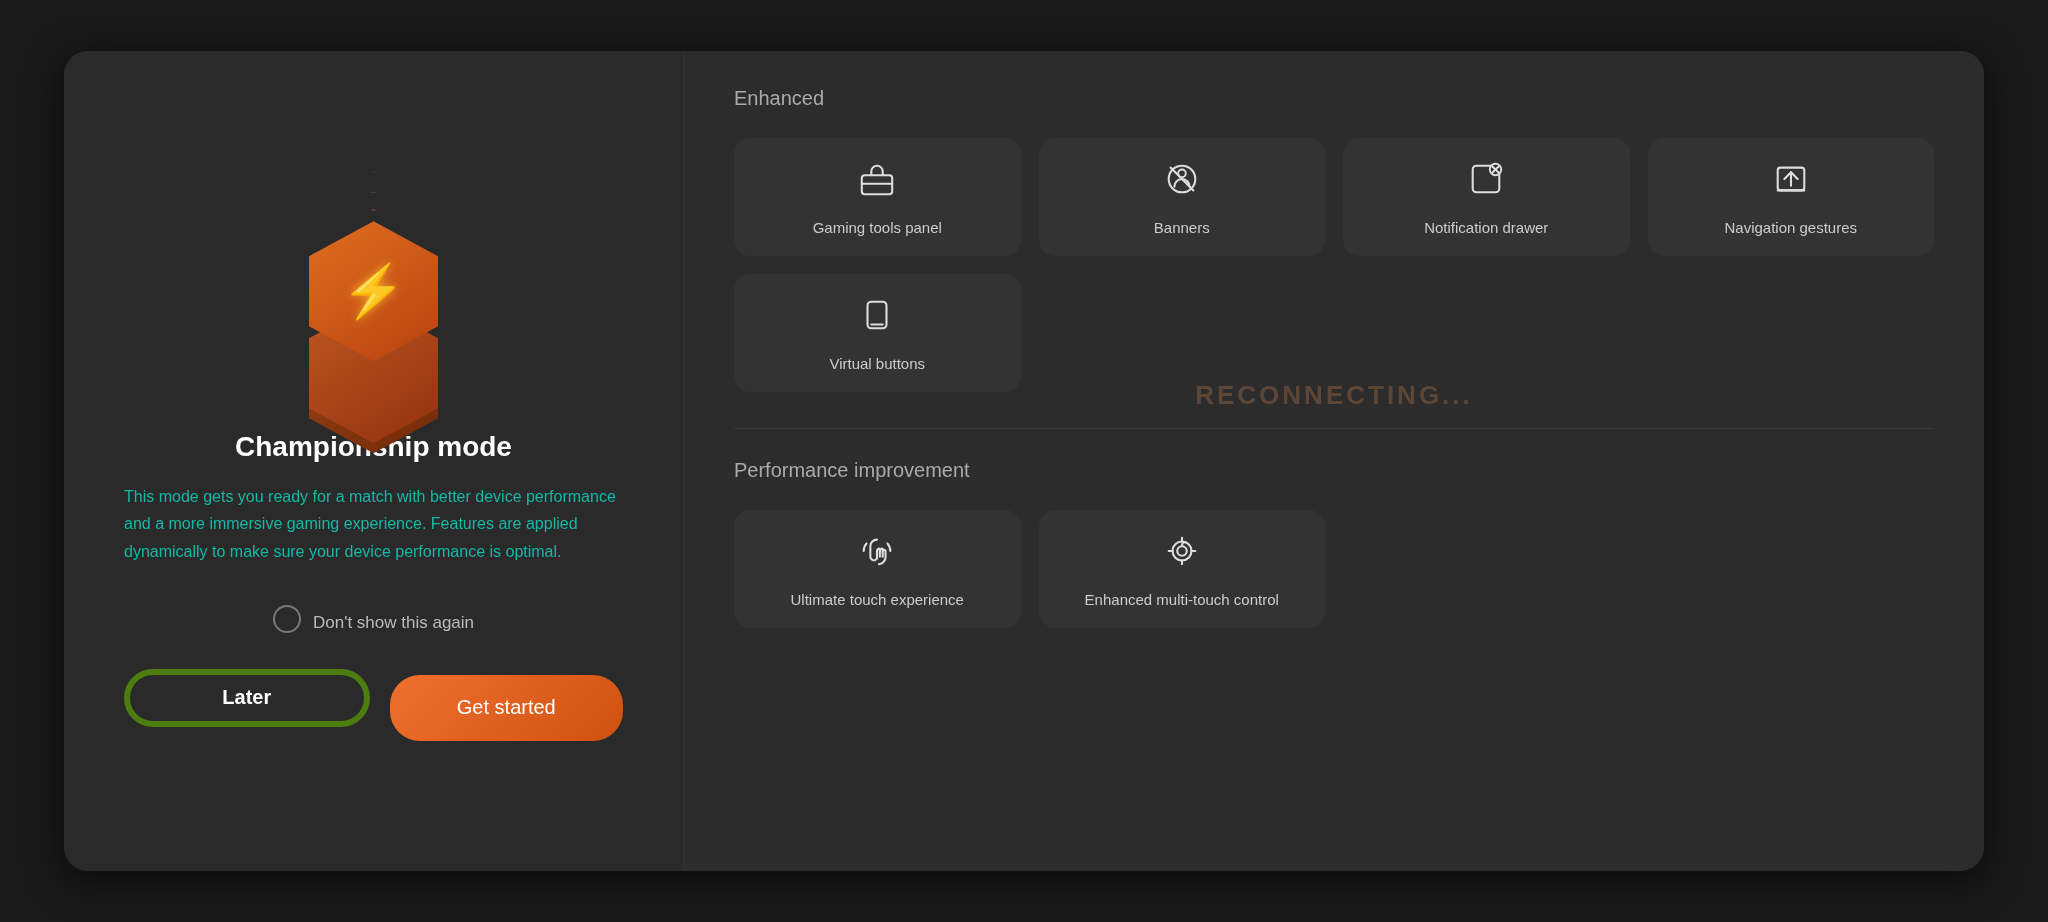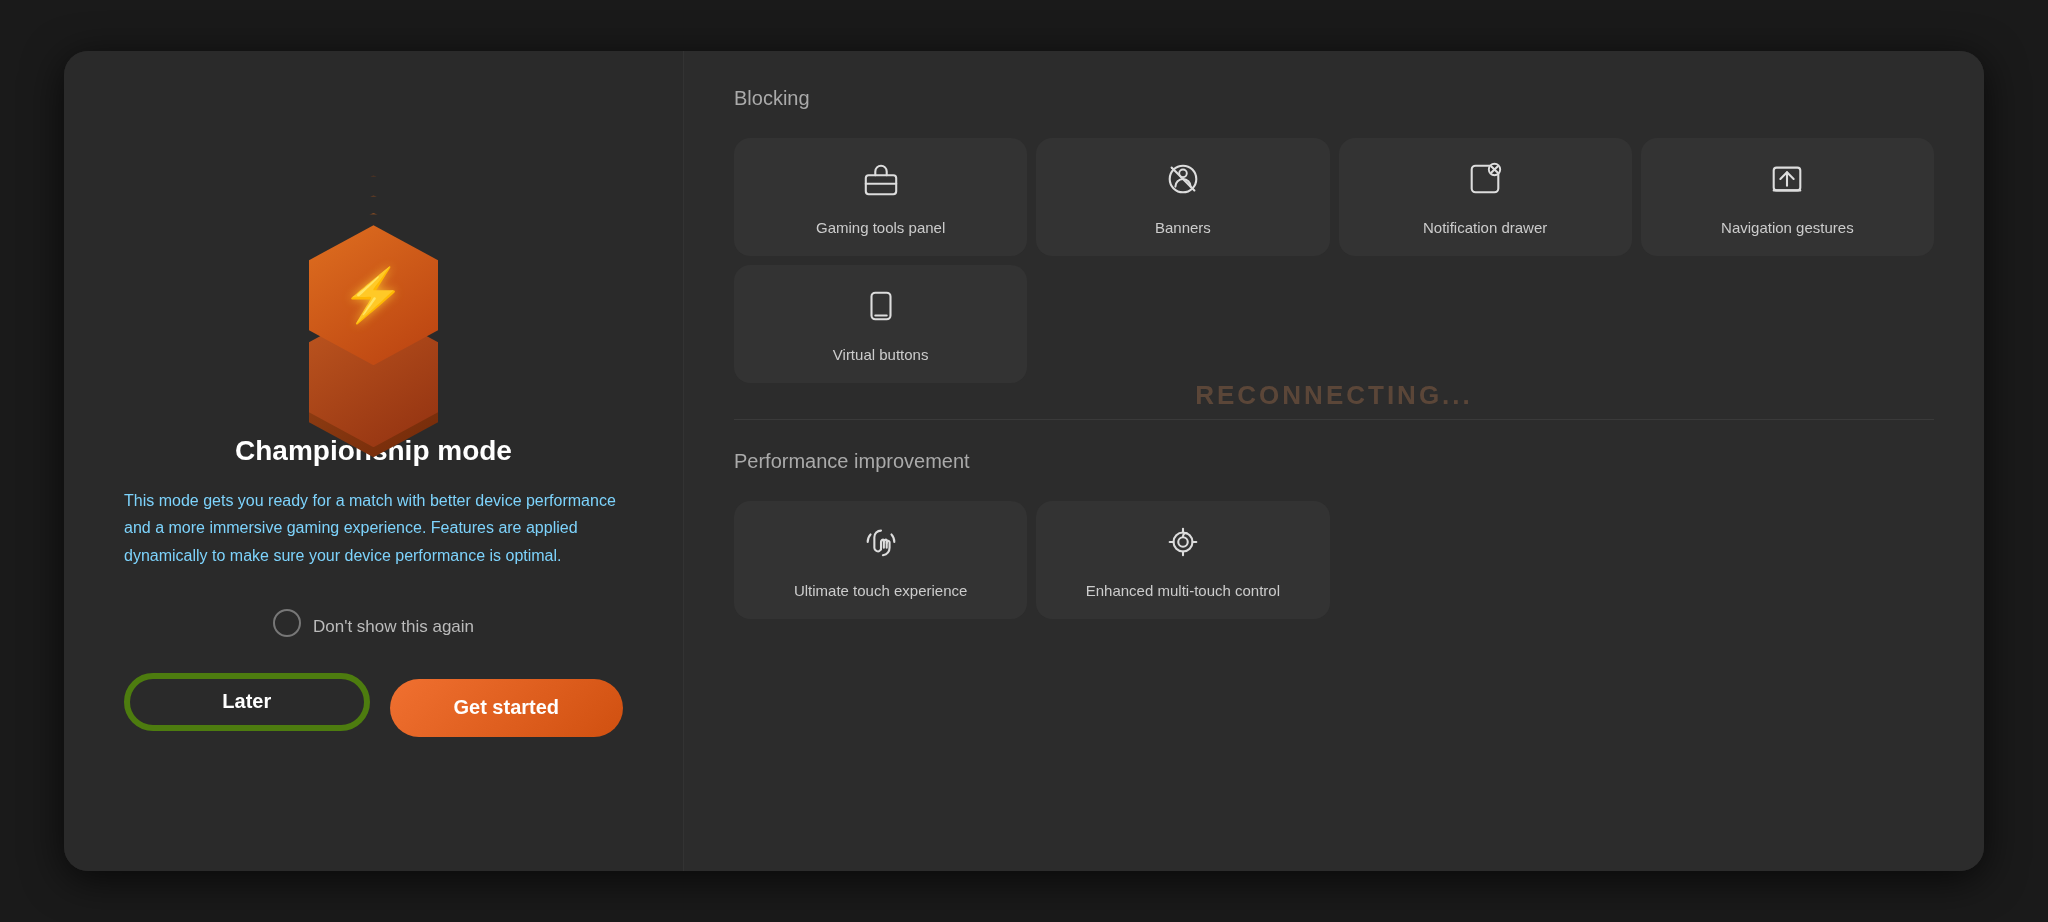--- a/index.html
+++ b/index.html
@@ -106,21 +106,21 @@
     .mode-title {
       font-size: 28px;
       font-weight: 600;
       color: #ffffff;
       text-align: center;
       margin-bottom: 20px;
     }
 
     .mode-desc {
       font-size: 16px;
-      color: #7dd3fc;
+      color: #14b8a6;
       text-align: left;
       line-height: 1.7;
       margin-bottom: 40px;
     }
 
     .dont-show-row {
       display: flex;
       align-items: flex-end;
       gap: 12px;
       margin-bottom: 36px;
@@ -153,27 +153,27 @@
       border: 6px solid #4d7c0f;
       border-radius: 30px;
       color: #fff;
       font-size: 20px;
       font-weight: 600;
       cursor: pointer;
     }
 
     .btn-start {
       flex: 1;
-      height: 58px;
+      height: 66px;
       background: linear-gradient(135deg, #f07030, #d05010);
       border: none;
       border-radius: 30px;
       color: #fff;
       font-size: 20px;
-      font-weight: 700;
+      font-weight: 400;
       cursor: pointer;
       margin-top: 6px;
     }
 
     
     .right-panel {
       flex: 1;
       background: #2c2c2c;
       padding: 36px 50px;
       overflow-y: auto;
@@ -183,21 +183,21 @@
     .section-title {
       font-size: 20px;
       color: #aaa;
       margin-bottom: 28px;
       font-weight: 400;
     }
 
     .grid-4 {
       display: grid;
       grid-template-columns: repeat(4, 1fr);
-      gap: 9px;
+      gap: 18px;
       margin-bottom: 36px;
     }
 
     .feature-item {
       display: flex;
       flex-direction: column;
       align-items: center;
       justify-content: center;
       padding: 22px 10px 18px;
       border-radius: 16px;
@@ -278,21 +278,21 @@
       <button class="btn-later">Later</button>
       <button class="btn-start">Get started</button>
     </div>
 
   </div>
 
   <div class="right-panel">
 
     <div class="reconnecting-overlay">RECONNECTING...</div>
 
-    <h3 class="section-title">Blocking</h3>
+    <h3 class="section-title">Enhanced</h3>
 
     <div class="grid-4">
 
       <div class="feature-item">
         <span class="feature-icon">
           <svg class="svg-icon" viewBox="0 0 40 40" fill="none" stroke="#ddd" stroke-width="2.2" stroke-linecap="round" stroke-linejoin="round">
             <rect x="4" y="16" width="32" height="20" rx="3"></rect>
             <path d="M14 16v-4a6 6 0 0 1 12 0v4"></path>
             <line x1="4" y1="25" x2="36" y2="25"></line>
           </svg>

